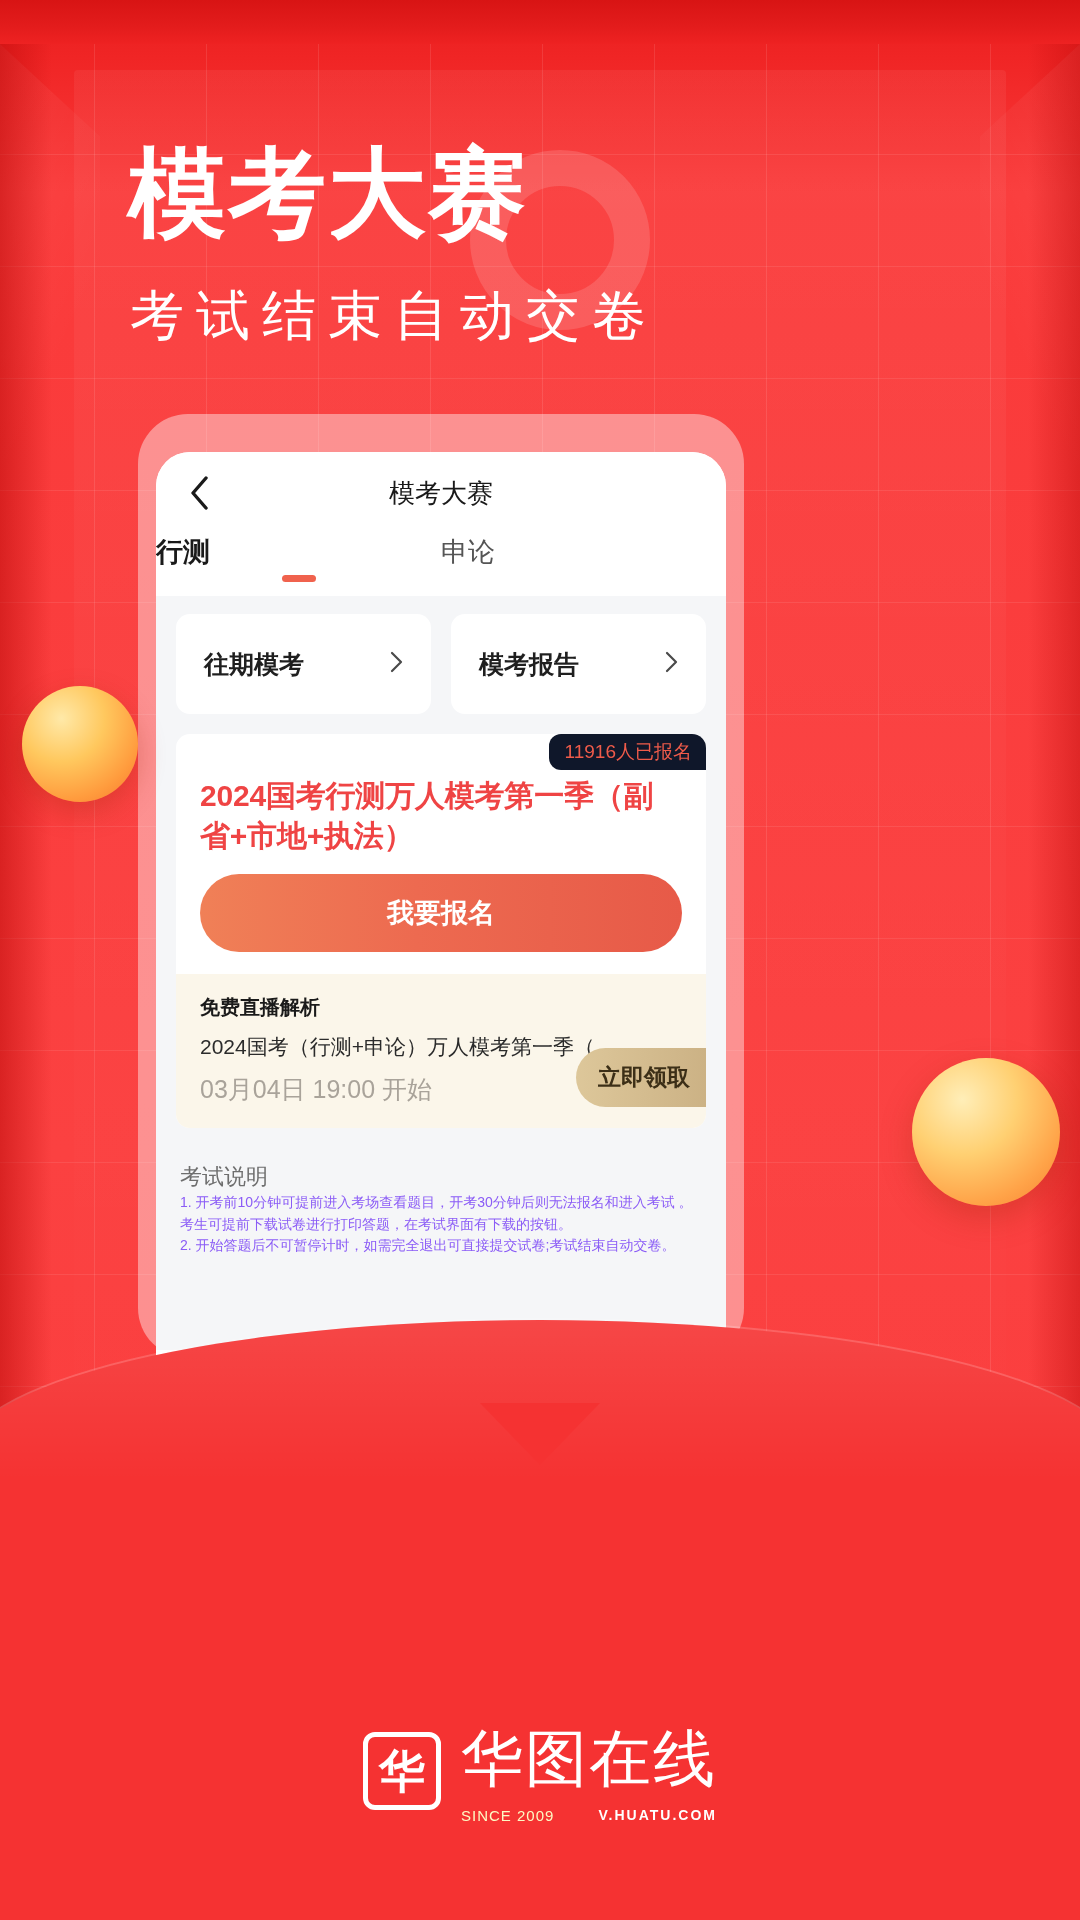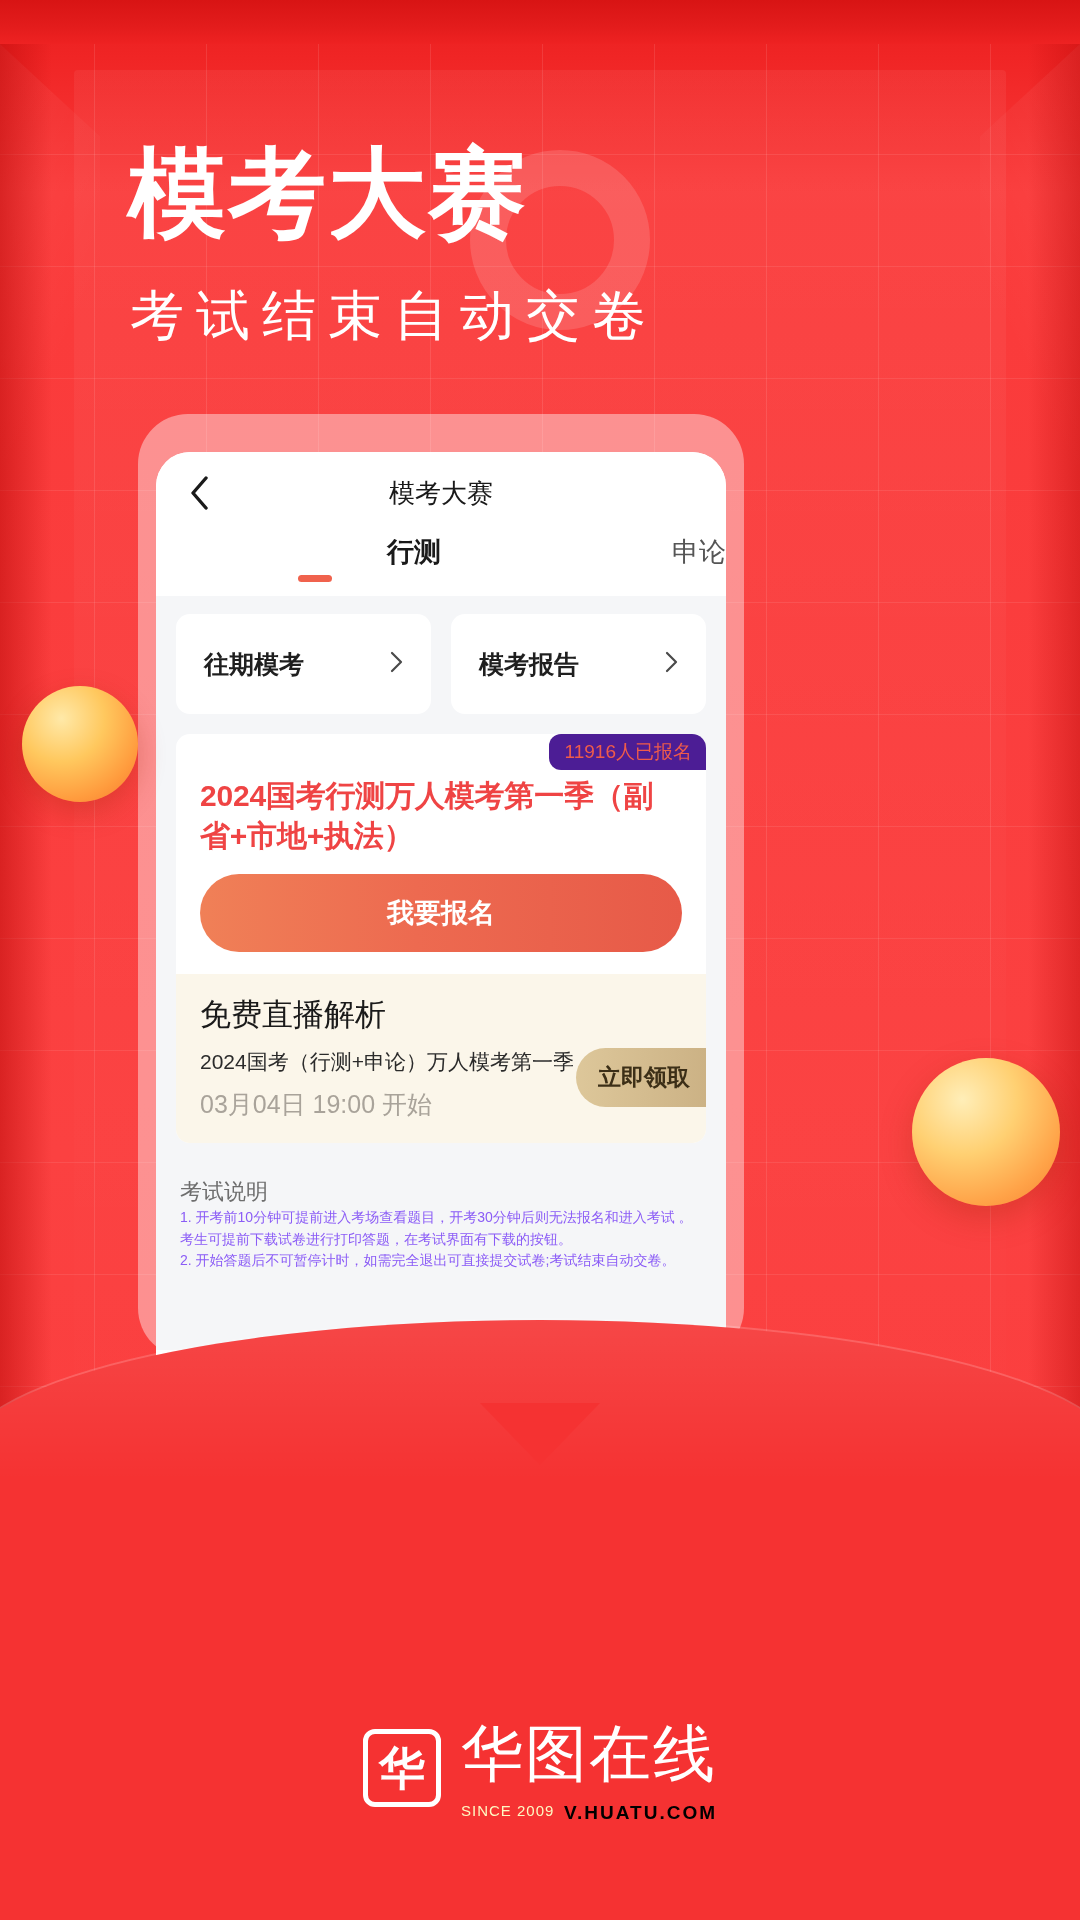--- a/index.html
+++ b/index.html
@@ -109,22 +109,22 @@
   }
   .back-icon { width: 34px; height: 34px; display:flex; align-items:center; justify-content:center; }
   .back-icon svg { display:block; }
   .nav-title {
     position: absolute; left: 0; right: 0; text-align: center;
     font-size: 26px; color: #1a1a1a; font-weight: 500;
   }
 
   .tabs { display: flex; background: #fff; padding: 0 0 14px 0; }
   .tab {
-    flex: 1; text-align: right; position: relative;
-    font-size: 27px; color: #555; padding-bottom: 12px; margin-left: 32px;
+    flex: 1; text-align: left; position: relative;
+    font-size: 27px; color: #555; padding-bottom: 12px;
   }
   .tab.active { color: #1a1a1a; font-weight: 600; }
   .tab.active .tab-underline {
     position: absolute; left: 50%; transform: translateX(-50%);
     bottom: 0; width: 34px; height: 7px; border-radius: 4px; background: #f0624d;
   }
 
   .scroll { background: #f5f6f8; padding: 18px 20px 0 20px; height: calc(100% - 152px); }
 
   .quick-row { display: flex; gap: 20px; }
@@ -134,41 +134,41 @@
     justify-content: space-between; padding: 0 28px; gap: 32px;
   }
   .quick-label { font-size: 25px; color: #1f1f1f; font-weight: 600; }
   .chev { color: #4a4a4a; }
 
   .exam-card {
     margin-top: 20px; background: #fff; border-radius: 14px; overflow: hidden;
   }
   .badge-row { display: flex; justify-content: flex-end; }
   .badge {
-    background: #4c1d95; color: #ef5b4a; font-size: 19px;
+    background: #0f172a; color: #ef5b4a; font-size: 19px;
     padding: 5px 14px 5px 16px; border-radius: 12px 0 0 12px;
   }
   .exam-body { padding: 6px 24px 22px 24px; }
   .exam-title {
     font-size: 30px; font-weight: 700; color: #ef4444; line-height: 1.34;
     letter-spacing: -0.2px;
   }
   .exam-time { margin-top: 12px; font-size: 21px; color: #3b3b3b; }
   .signup-btn {
     margin-top: 18px; height: 78px; border-radius: 40px; border: 0;
     width: 100%; cursor: pointer;
     background: linear-gradient(90deg,#f08057 0%, #ed6a50 45%, #e75a48 100%);
     color: #fff; font-size: 27px; font-weight: 600;
     font-family: inherit;
   }
 
   .live {
     background: #fbf6ea; padding: 20px 24px 22px 24px; position: relative;
   }
-  .live-title { font-size: 31px; font-weight: 400; color: #1a1a1a; }
+  .live-title { font-size: 20px; font-weight: 700; color: #1a1a1a; }
   .live-desc {
     margin-top: 12px; font-size: 21px; color: #2b2b2b;
     width: 430px; white-space: nowrap; overflow: hidden; text-overflow: ellipsis;
   }
   .live-time { margin-top: 12px; font-size: 25px; color: #a9a39a; }
   .claim-btn {
     position: absolute; right: -6px; top: 74px;
     background: linear-gradient(90deg,#ddc79a 0%, #cbb184 100%);
     color: #3c2f17; font-size: 23px; font-weight: 600;
     padding: 14px 22px; border: 0; border-radius: 32px 0 0 32px;
@@ -189,21 +189,21 @@
     border: 5px solid #fff; display: flex; align-items: center;
     justify-content: center; color: #fff;
     font-size: 46px; font-weight: 700; line-height: 1;
     font-family: "DejaVu Serif", "Liberation Serif", serif;
   }
   .logo-text { color: #fff; }
   .logo-cn { font-size: 62px; font-weight: 400; letter-spacing: 2px;
     font-family: "DejaVu Serif","Liberation Serif", serif; }
   .logo-meta { display: flex; justify-content: space-between; margin-top: 6px; }
   .logo-since { font-size: 15px; letter-spacing: 1px; color: #fef9c3; }
-  .logo-url { font-size: 19px; letter-spacing: 2px; color: #000000; font-weight: 700; }
+  .logo-url { font-size: 14px; letter-spacing: 2px; color: #ffffff; font-weight: 700; }
 
   
   .sphere { position: absolute; border-radius: 50%; }
   .sphere-left {
     left: 22px; top: 686px; width: 116px; height: 116px;
     background: radial-gradient(circle at 34% 28%, #ffe9a8 0%, #ffc85e 38%, #ff9b3d 72%, #f4762c 100%);
     box-shadow: 0 10px 28px rgba(160,40,10,.30);
   }
   .sphere-right {
     right: 20px; top: 1058px; width: 148px; height: 148px;

